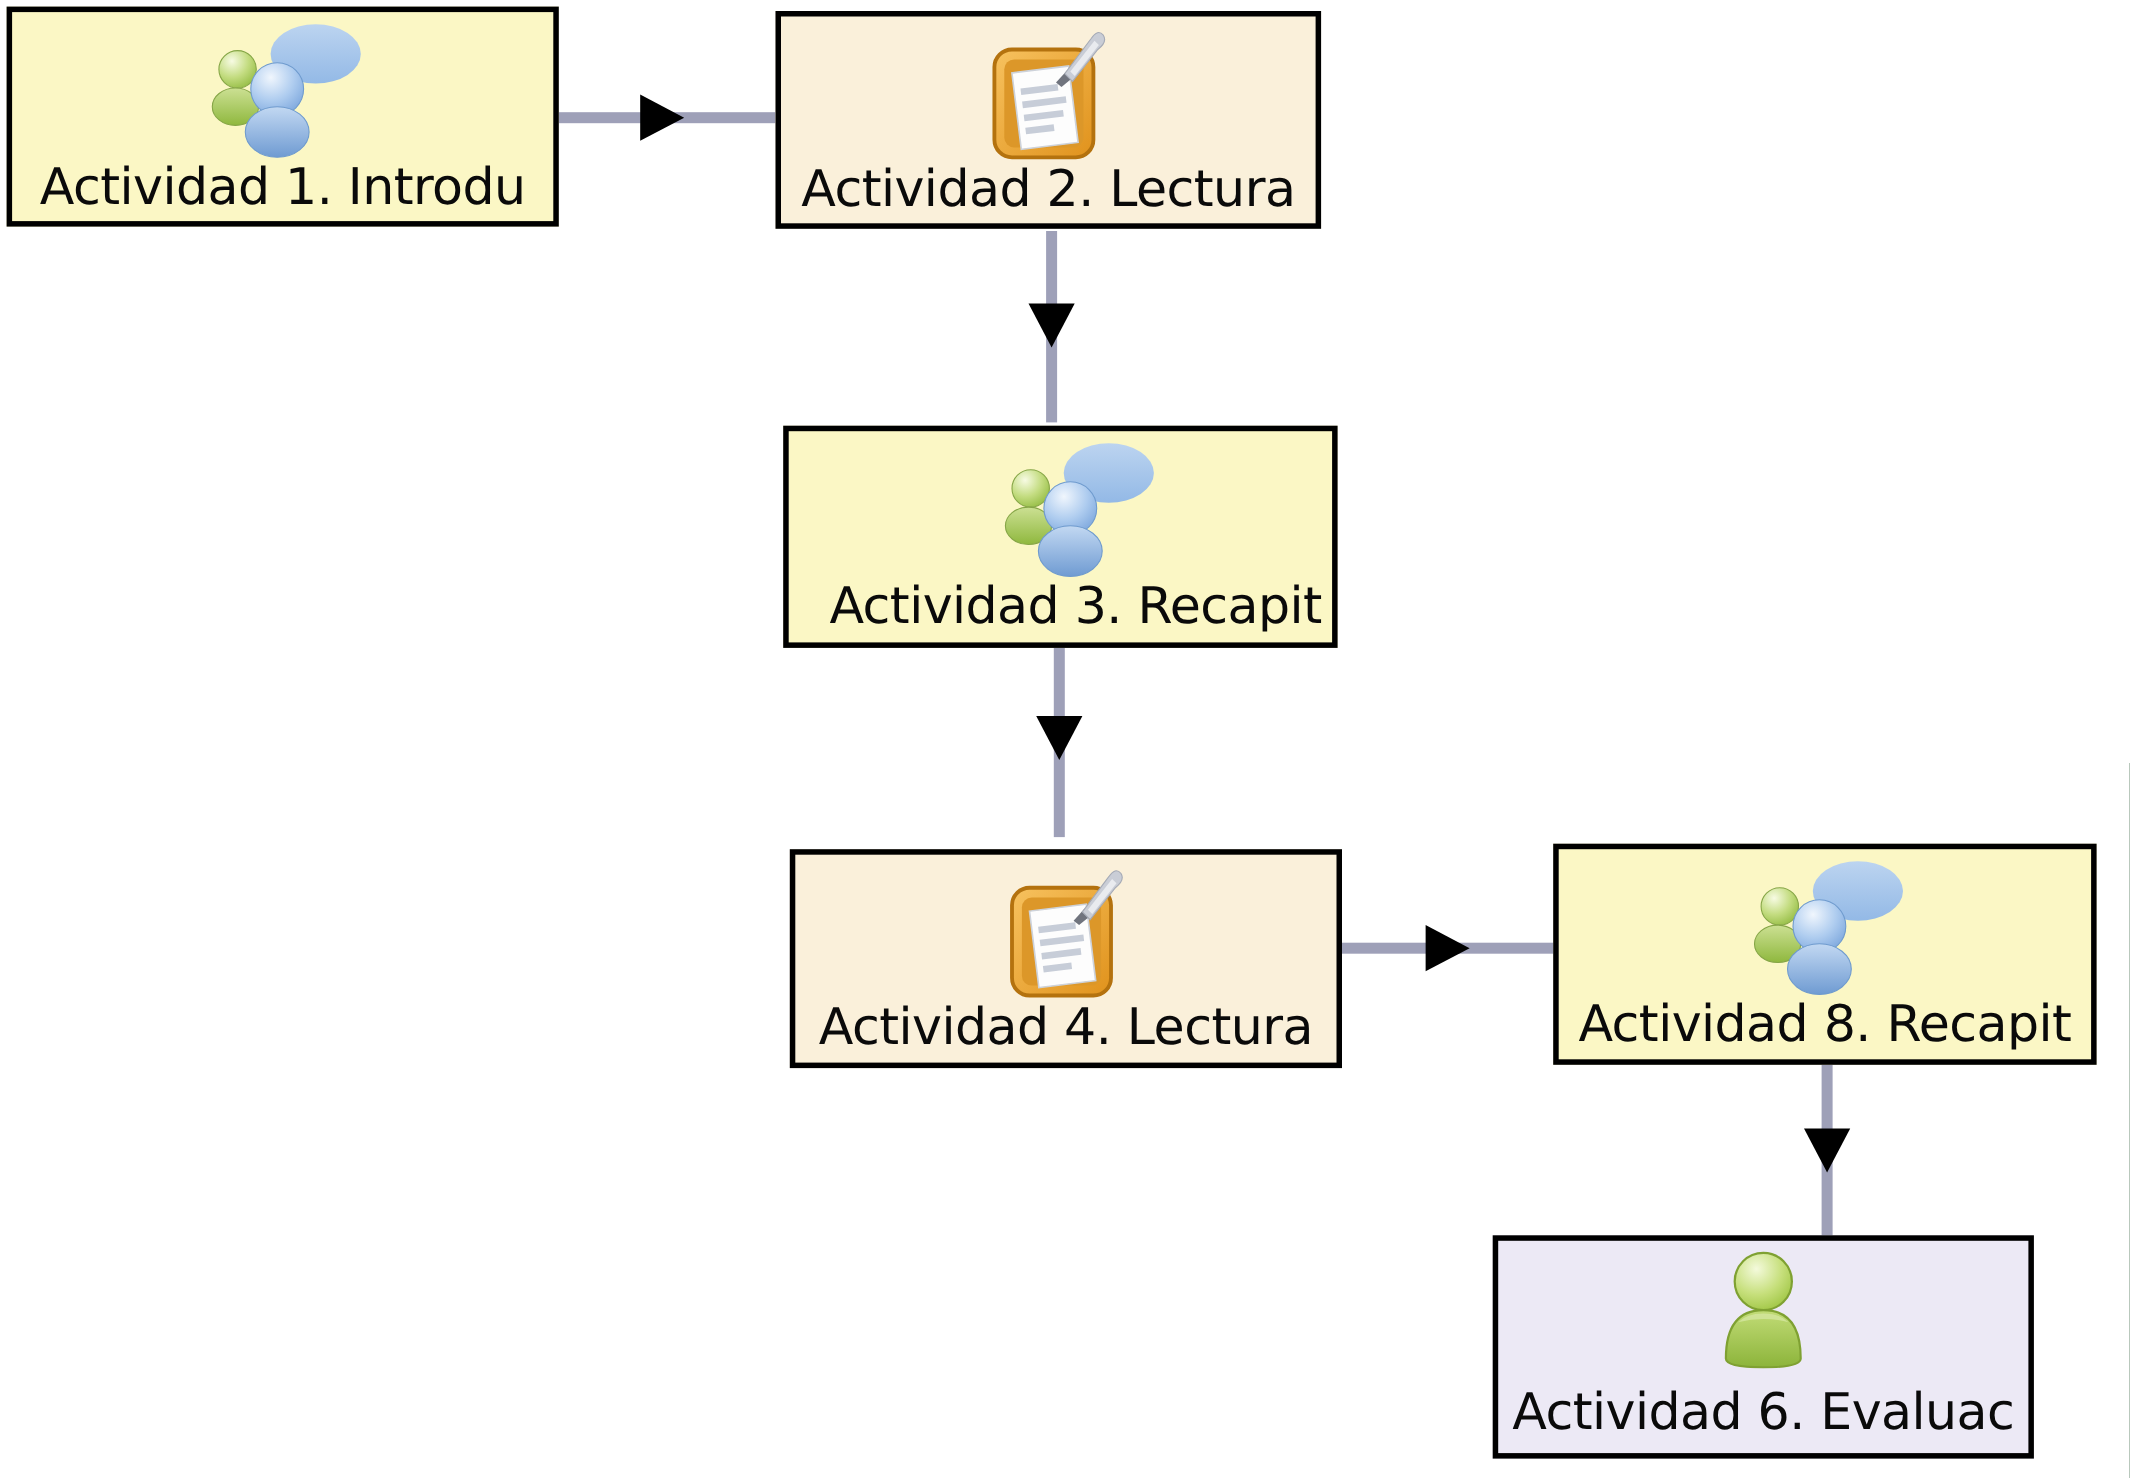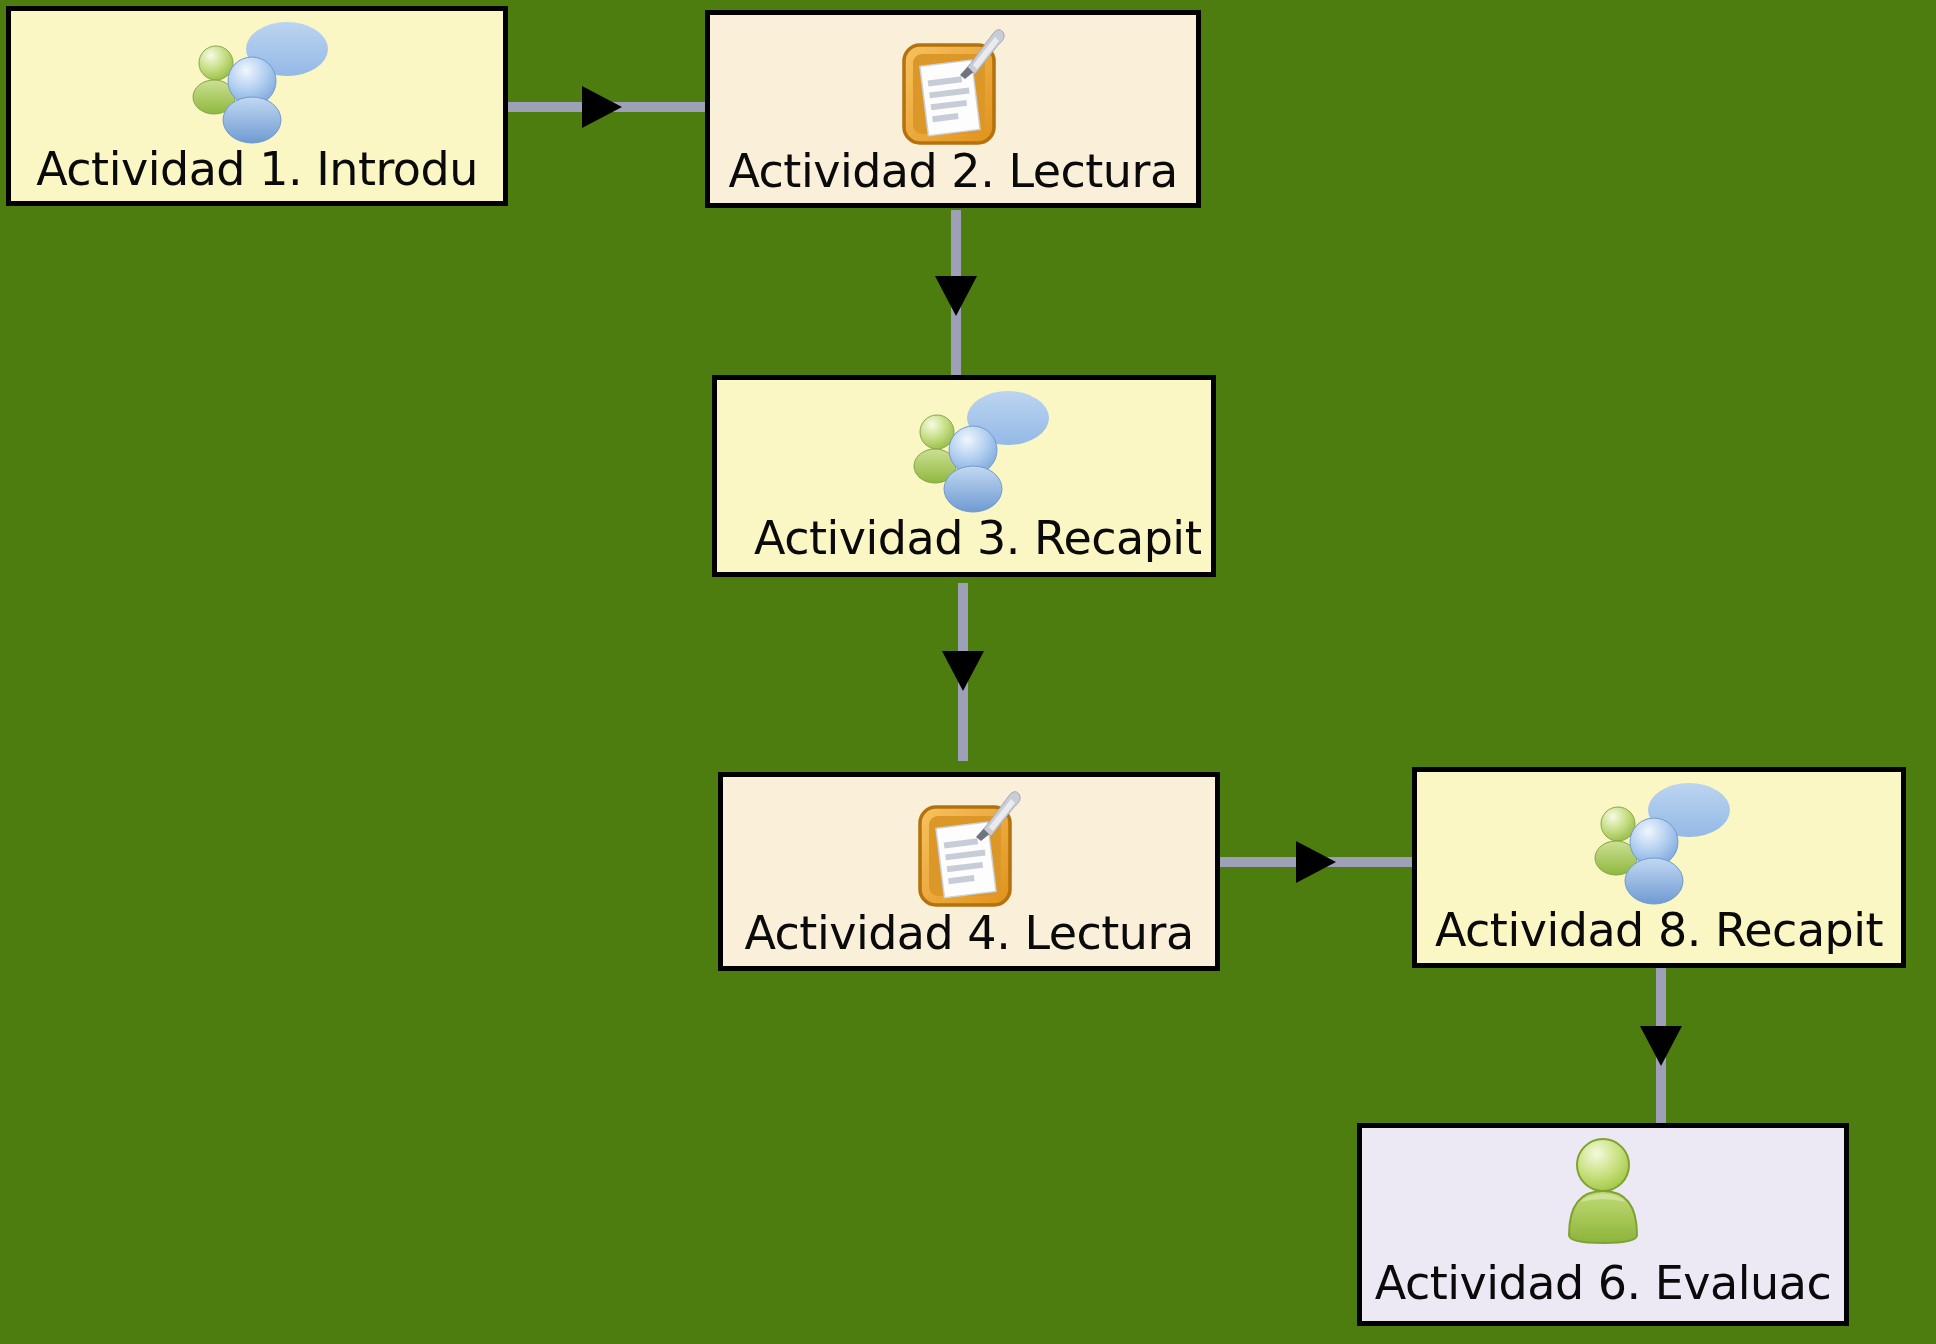--- a/index.html
+++ b/index.html
@@ -4,21 +4,21 @@
 <style>
   html, body { margin: 0; padding: 0; }
   body {
     font-family: "DejaVu Sans", "Liberation Sans", sans-serif;
     background: #4B7352;
   }
   .canvas {
     position: relative;
     width: 1936px;
     height: 1344px;
-    background: #4d7c0f;
+    background: #ffffff;
     overflow: hidden;
   }
   .defs-svg { position: absolute; width: 0; height: 0; }
 
   
   .node {
     position: absolute;
     box-sizing: border-box;
     border: 5px solid #000000;
     display: flex;
@@ -151,21 +151,21 @@
           <rect x="30" y="91" width="26" height="6" fill="#C7CDD8"></rect>
         </g>
         <path d="M60 52 L70 41 L76 47 L65 56 Z" fill="#70747E"></path>
         <path d="M68 44 L92 12 Q98 3 103 9 Q107 15 98 22 L75 51 Z" fill="#C9CDD6" stroke="#A6ABB6" stroke-width="1"></path>
         <path d="M73 42 L95 14 L99 18 L77 46 Z" fill="#E9EBEF"></path>
       </svg>
     </div>
     <div class="label">Actividad 2. Lectura</div>
   </div>
 
-  <div class="node fill-yellow" style="left:712px; top:375px; width:504px; height:202px;padding-left:37px;">
+  <div class="node fill-yellow" style="left:712px; top:387px; width:504px; height:202px;padding-left:37px;">
     <div class="icon">
       <svg width="148" height="126" viewBox="0 0 148 126">
         <ellipse cx="104" cy="30" rx="41" ry="27" fill="url(#bubbleG)"></ellipse>
         <path d="M80 50 Q76 70 56 80 Q74 72 90 54 Z" fill="#93B9E6"></path>
         <circle cx="33" cy="44" r="17" fill="url(#grnHead)" stroke="#86A647" stroke-width="1"></circle>
         <ellipse cx="31" cy="78" rx="21" ry="17" fill="url(#grnBody)" stroke="#86A647" stroke-width="1"></ellipse>
         <circle cx="69" cy="62" r="24" fill="url(#bluHead)" stroke="#6F9BCE" stroke-width="1"></circle>
         <ellipse cx="69" cy="101" rx="29" ry="23" fill="url(#bluBody)" stroke="#6F9BCE" stroke-width="1"></ellipse>
       </svg>
     </div>

